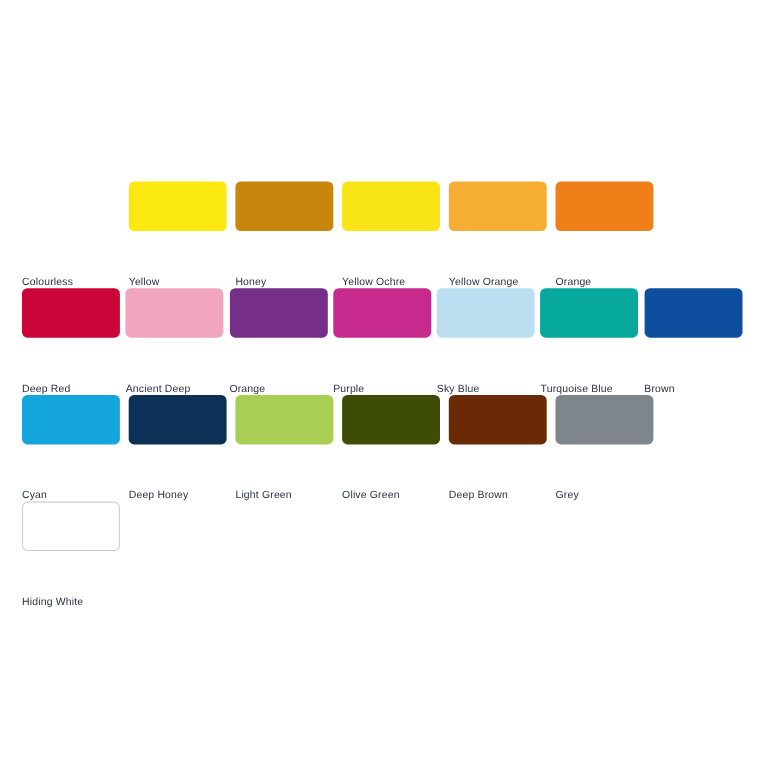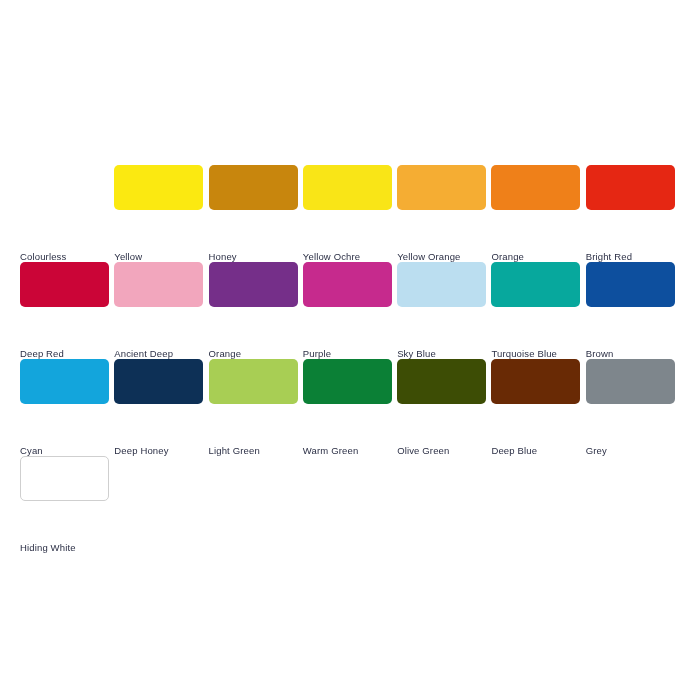--- a/index.html
+++ b/index.html
@@ -82,24 +82,20 @@
           <div class="swatch-label">Yellow Ochre</div>
         </div>
         <div class="swatch-cell">
           <div class="swatch-chip" style="background: rgb(245, 173, 51);"></div>
           <div class="swatch-label">Yellow Orange</div>
         </div>
         <div class="swatch-cell">
           <div class="swatch-chip" style="background: rgb(239, 128, 25);"></div>
           <div class="swatch-label">Orange</div>
         </div>
-        <div class="swatch-cell">
-          <div class="swatch-chip" style="background: rgb(229, 39, 19);"></div>
-          <div class="swatch-label">Bright Red</div>
-        </div>
       </div>
       <div class="swatch-row">
         <div class="swatch-cell">
           <div class="swatch-chip" style="background: rgb(203, 5, 55);"></div>
           <div class="swatch-label">Deep Red</div>
         </div>
         <div class="swatch-cell">
           <div class="swatch-chip" style="background: rgb(242, 166, 189);"></div>
           <div class="swatch-label">Ancient Deep</div>
         </div>
@@ -131,30 +127,26 @@
         </div>
         <div class="swatch-cell">
           <div class="swatch-chip" style="background: rgb(13, 48, 86);"></div>
           <div class="swatch-label">Deep Honey</div>
         </div>
         <div class="swatch-cell">
           <div class="swatch-chip" style="background: rgb(168, 206, 84);"></div>
           <div class="swatch-label">Light Green</div>
         </div>
         <div class="swatch-cell">
-          <div class="swatch-chip" style="background: rgb(11, 128, 54);"></div>
-          <div class="swatch-label">Warm Green</div>
-        </div>
-        <div class="swatch-cell">
           <div class="swatch-chip" style="background: rgb(61, 77, 5);"></div>
           <div class="swatch-label">Olive Green</div>
         </div>
         <div class="swatch-cell">
           <div class="swatch-chip" style="background: rgb(105, 42, 5);"></div>
-          <div class="swatch-label">Deep Blue</div>
+          <div class="swatch-label">Deep Brown</div>
         </div>
         <div class="swatch-cell">
           <div class="swatch-chip" style="background: rgb(126, 134, 140);"></div>
           <div class="swatch-label">Grey</div>
         </div>
       </div>
       <div class="swatch-row">
         <div class="swatch-cell">
           <div class="swatch-chip bordered" style="background: rgb(255, 255, 255);"></div>
           <div class="swatch-label">Hiding White</div>

